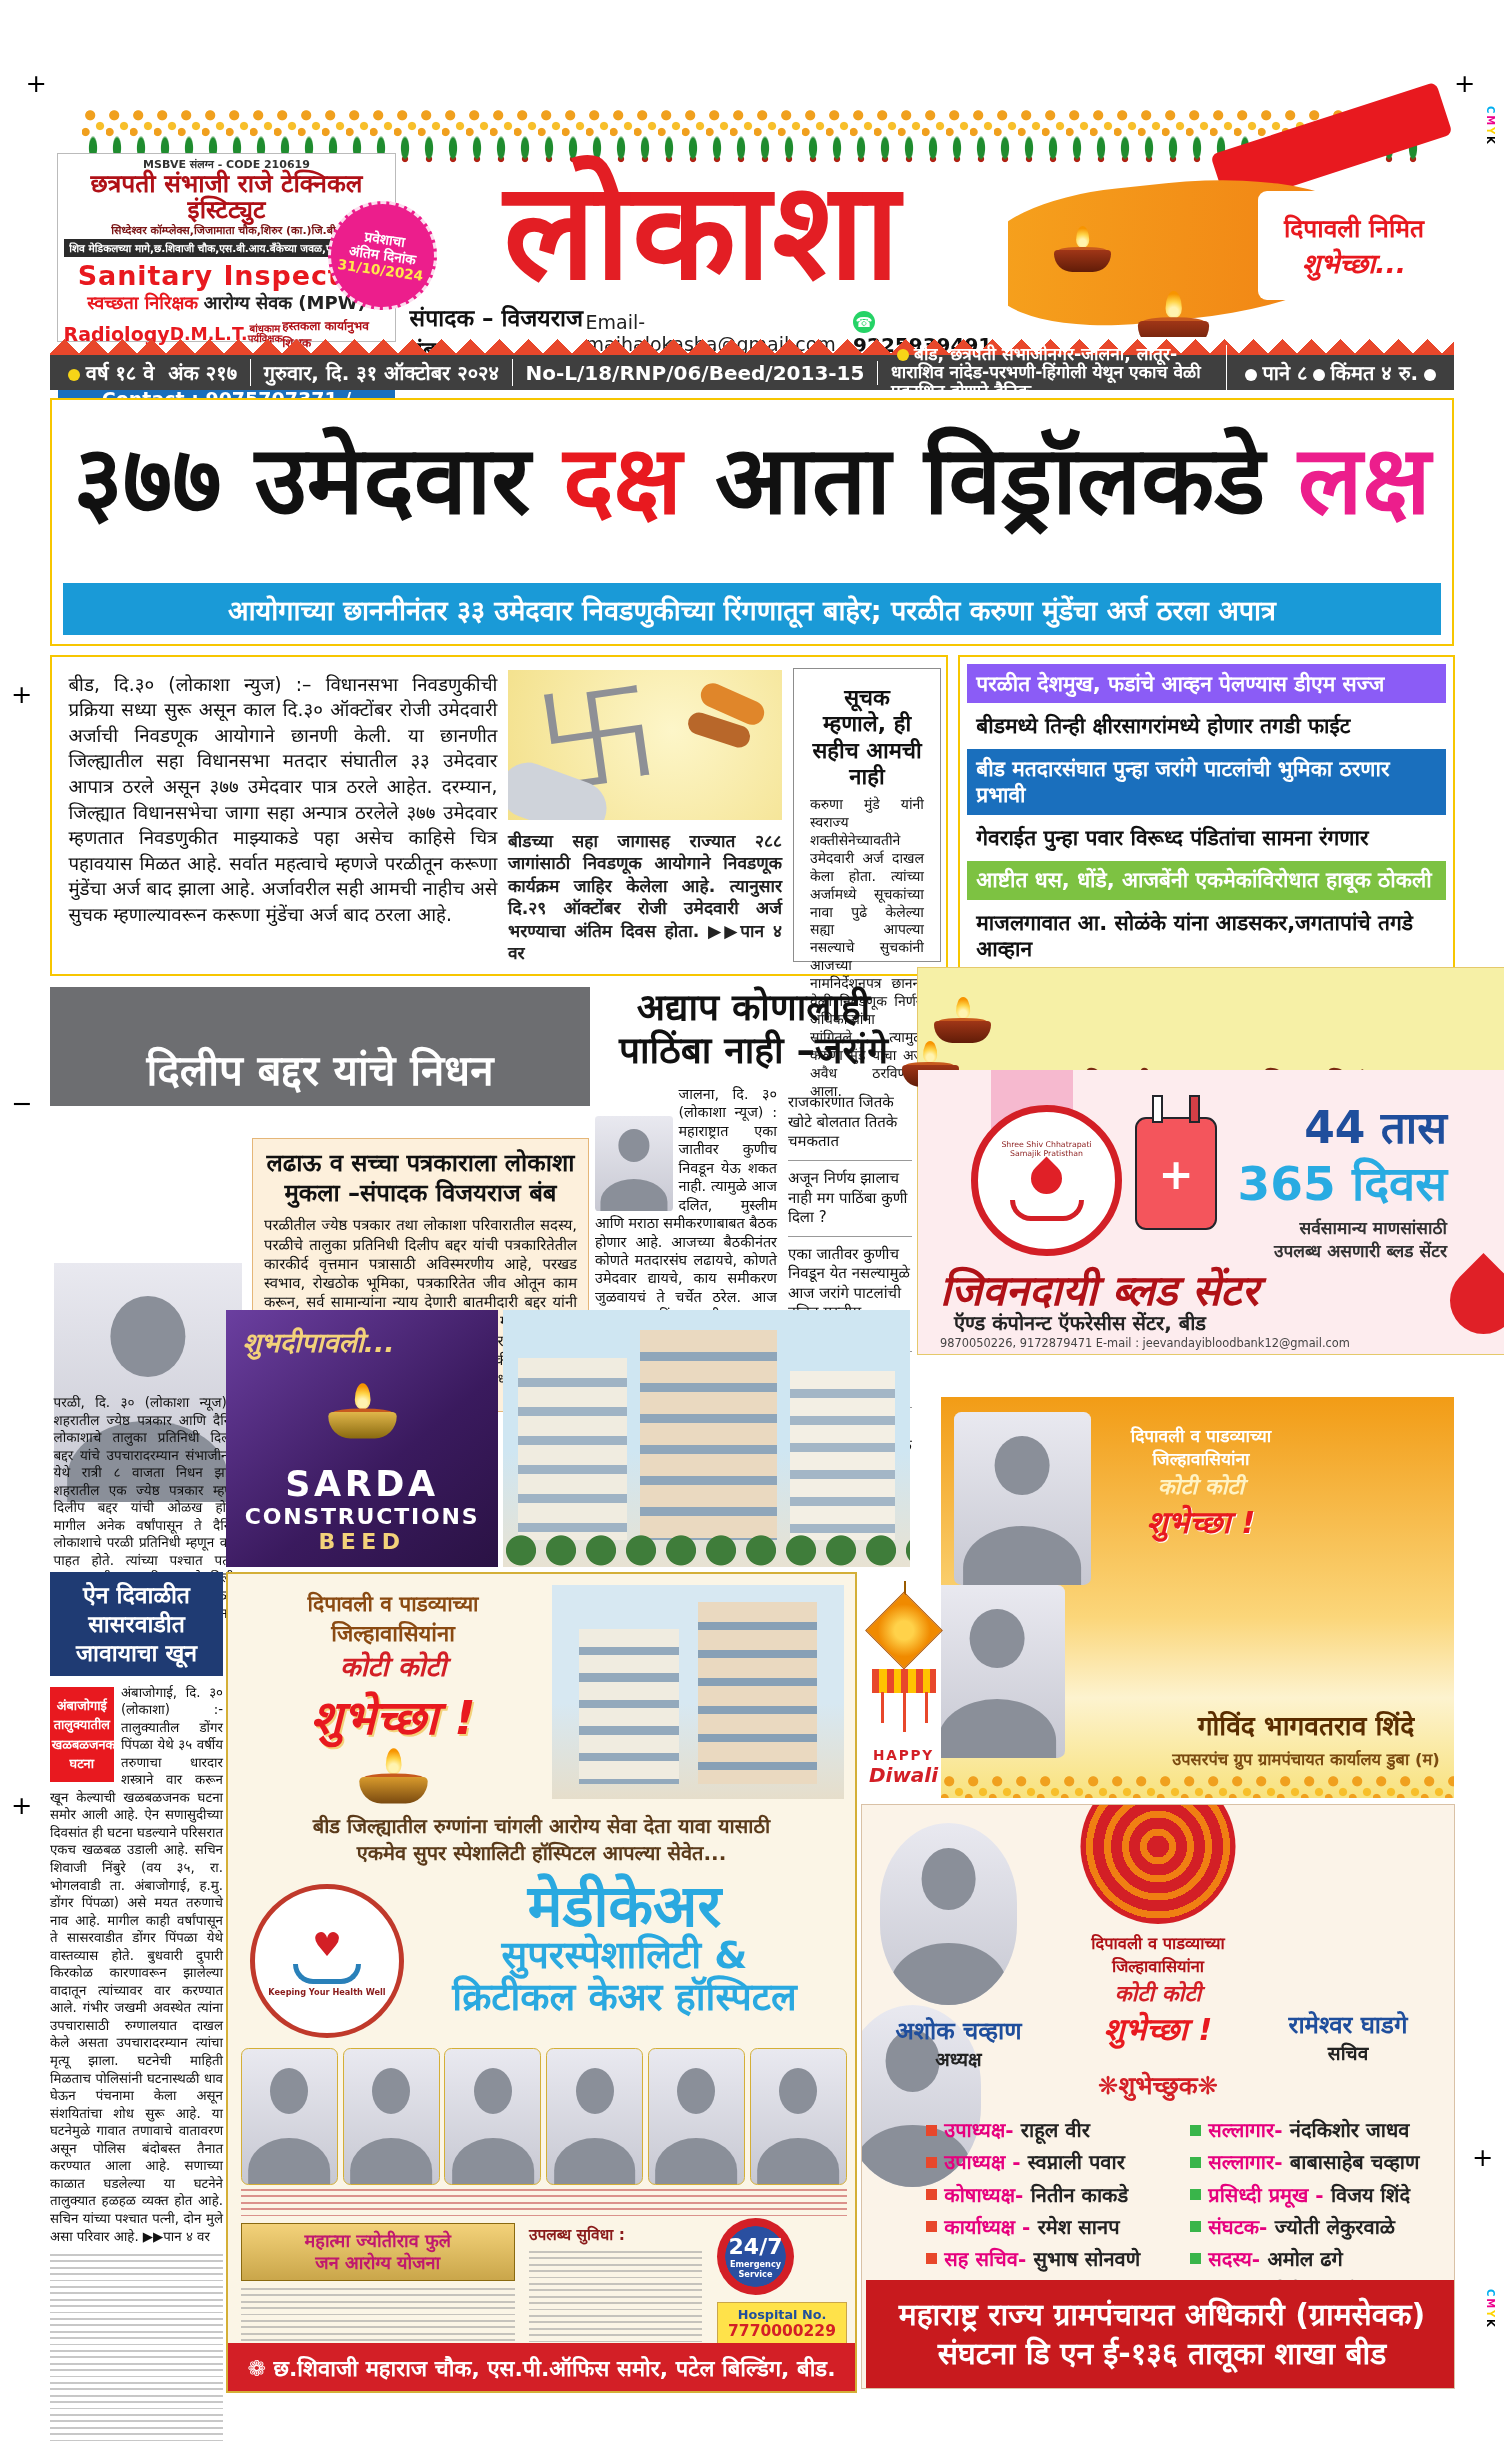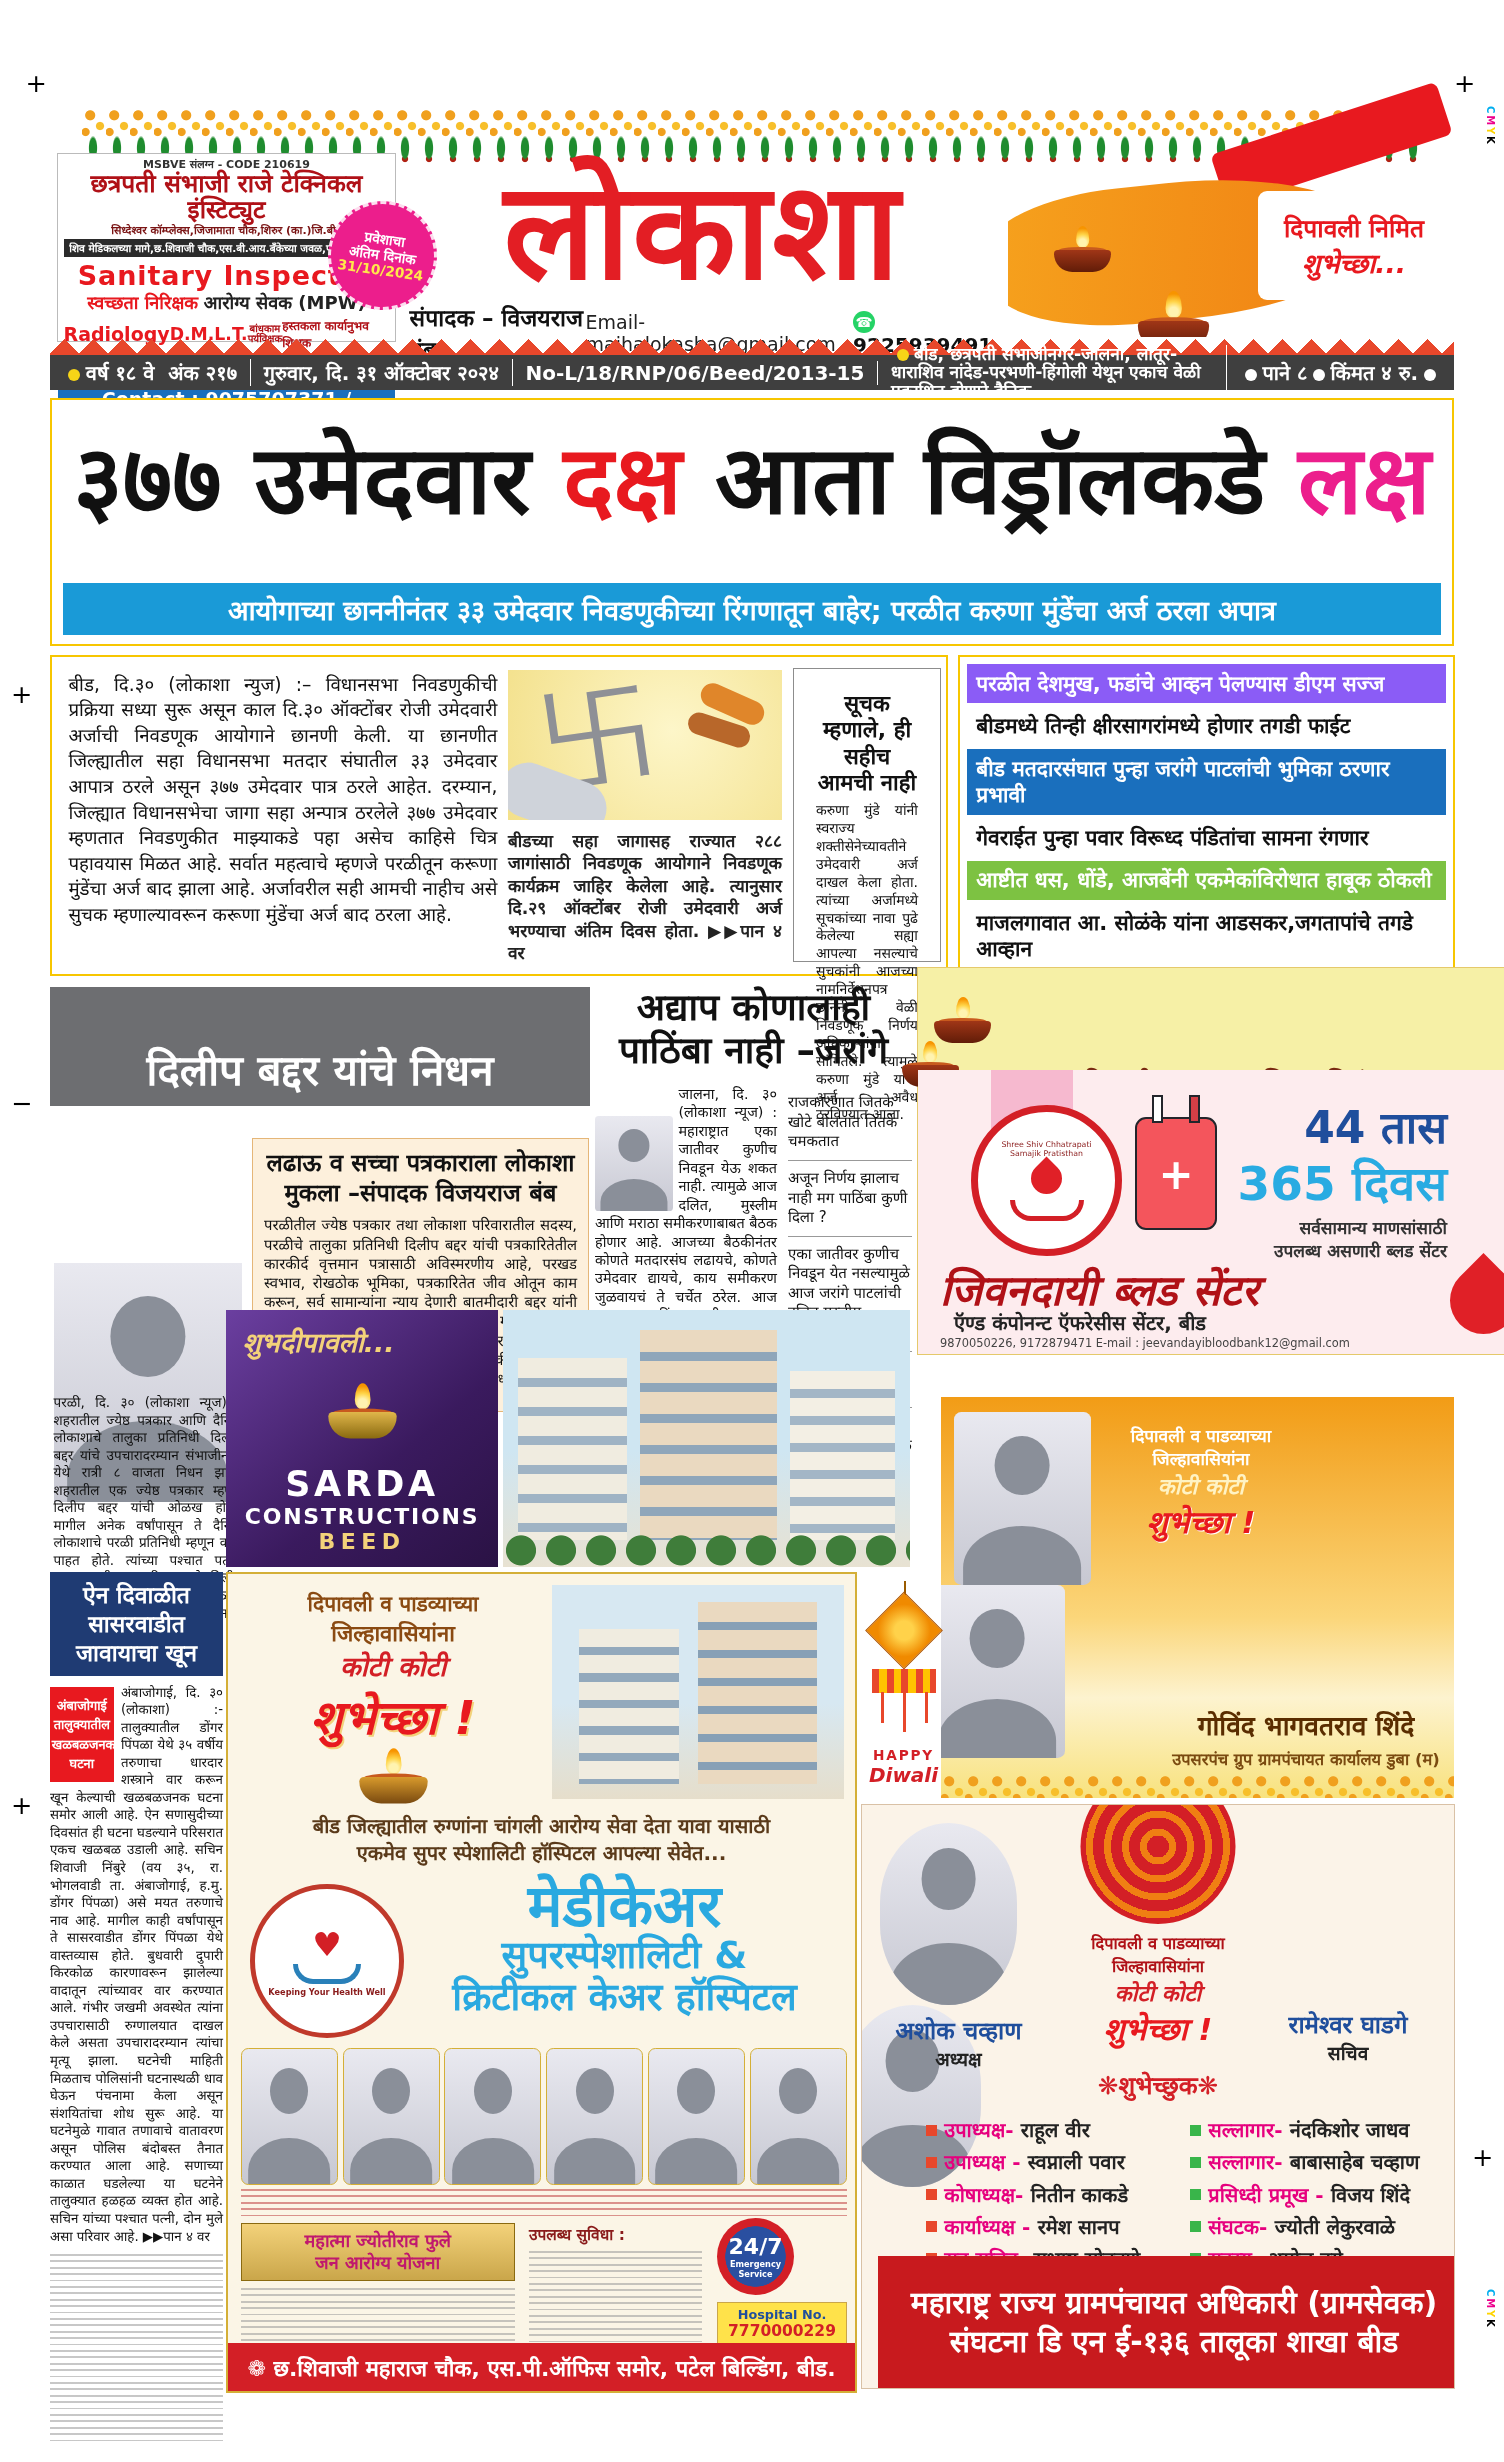--- a/index.html
+++ b/index.html
@@ -153,21 +153,21 @@
 
   <div class="abs ybox" style="left:50px;top:655px;width:898px;height:321px;box-sizing:border-box">
     <div class="abs j" style="left:16.4px;top:14.6px;width:429px;height:290px;font-size:18.7px;line-height:1.37;font-weight:500">बीड, दि.३० (लोकाशा न्युज) :– विधानसभा निवडणुकीची प्रक्रिया सध्या सुरू असून काल दि.३० ऑक्टोंबर रोजी उमेदवारी अर्जाची निवडणूक आयोगाने छानणी केली. या छानणीत जिल्ह्यातील सहा विधानसभा मतदार संघातील ३३ उमेदवार आपात्र ठरले असून ३७७ उमेदवार पात्र ठरले आहेत. दरम्यान, जिल्ह्यात विधानसभेचा जागा सहा अन्पात्र ठरलेले ३७७ उमेदवार म्हणतात निवडणुकीत माझ्याकडे पहा असेच काहिसे चित्र पहावयास मिळत आहे. सर्वात महत्वाचे म्हणजे परळीतून करूणा मुंडेंचा अर्ज बाद झाला आहे. अर्जावरील सही आमची नाहीच असे सुचक म्हणाल्यावरून करूणा मुंडेंचा अर्ज बाद ठरला आहे.</div>
     <div class="abs" style="left:456px;top:12.8px;width:274px;height:150px;background:radial-gradient(circle at 60% 40%,#fdf6c9,#f3e08a);overflow:hidden">
       <div class="abs" style="left:36px;top:-5.5px;font-size:109px;color:#8e9096;transform:rotate(-8deg)">卐</div>
       <div class="abs" style="right:16.4px;top:22px;width:67px;height:24px;background:#e0862a;border-radius:12px;transform:rotate(24deg)"></div>
       <div class="abs" style="right:31px;top:49px;width:64px;height:22px;background:#b8672a;border-radius:11px;transform:rotate(18deg)"></div>
       <div class="abs" style="left:-9px;bottom:-7.3px;width:109px;height:55px;background:#cfd3da;border-radius:27px;transform:rotate(20deg)"></div>
     </div>
     <div class="abs j b" style="left:456px;top:173px;width:274px;height:133px;font-size:17.3px;line-height:1.3;color:#222">बीडच्या सहा जागासह राज्यात २८८ जागांसाठी निवडणूक आयोगाने निवडणूक कार्यक्रम जाहिर केलेला आहे. त्यानुसार दि.२९ ऑक्टोंबर रोजी उमेदवारी अर्ज भरण्याचा अंतिम दिवस होता. ▶▶पान ४ वर</div>
-    <div class="abs" style="left:741px;top:11px;width:148px;height:294px;border:1.8px solid #8d8d8d;padding:22px;box-sizing:border-box">
+    <div class="abs" style="left:741px;top:11px;width:148px;height:294px;border:1.8px solid #8d8d8d;padding:16px;box-sizing:border-box">
       <div class="c b" style="font-size:22px;line-height:1.2">सूचक म्हणाले, ही सहीच आमची नाही</div>
       <div class="j" style="font-size:14px;line-height:1.28;margin-top:5.5px">करुणा मुंडे यांनी स्वराज्य शक्तीसेनेच्यावतीने उमेदवारी अर्ज दाखल केला होता. त्यांच्या अर्जामध्ये सूचकांच्या नावा पुढे केलेल्या सह्या आपल्या नसल्याचे सुचकांनी आजच्या नामनिर्देशनपत्र छाननी वेळी निवडणूक निर्णय अधिकाऱ्यांना सांगितले. त्यामुळे करुणा मुंडे यांचा अर्ज अवैध ठरविण्यात आला.</div>
     </div>
   </div>
 
   <div class="abs ybox" style="left:958px;top:655px;width:497px;height:321px;box-sizing:border-box;padding-top:3.6px">
     <div class="hl-row bar-magenta"><span>परळीत देशमुख, फडांचे आव्हन पेलण्यास डीएम सज्ज</span></div>
     <div class="hl-row"><span>बीडमध्ये तिन्ही क्षीरसागरांमध्ये होणार तगडी फाईट</span></div>
     <div class="hl-row bar-blue"><span>बीड मतदारसंघात पुन्हा जरांगे पाटलांची भुमिका ठरणार प्रभावी</span></div>
     <div class="hl-row"><span>गेवराईत पुन्हा पवार विरूध्द पंडितांचा सामना रंगणार</span></div>
@@ -435,19 +435,19 @@
           <span class="sq g"></span>
           <span class="role">सदस्य-</span>
           <span class="nm">अमोल ढगे</span>
         </div>
       <div class="sg-row">
           <span class="sq" style="background:transparent"></span>
           <span class="role">सदस्य -</span>
           <span class="nm">नितेश माळी</span>
         </div>
     </div>
-    <div class="abs c b w" style="left:16px;bottom:0;width:100%;background:#c81a1e;padding:27px 0;font-size:30px;line-height:1.3">
+    <div class="abs c b w" style="left:4px;bottom:0;width:100%;background:#c81a1e;padding:15px 0;font-size:30px;line-height:1.3">
       <span>महाराष्ट्र राज्य ग्रामपंचायत अधिकारी (ग्रामसेवक)</span><br><span>संघटना डि एन ई-१३६ तालूका शाखा बीड</span>
     </div>
   </div>
 
 </div>
 
 
 </body></html>

